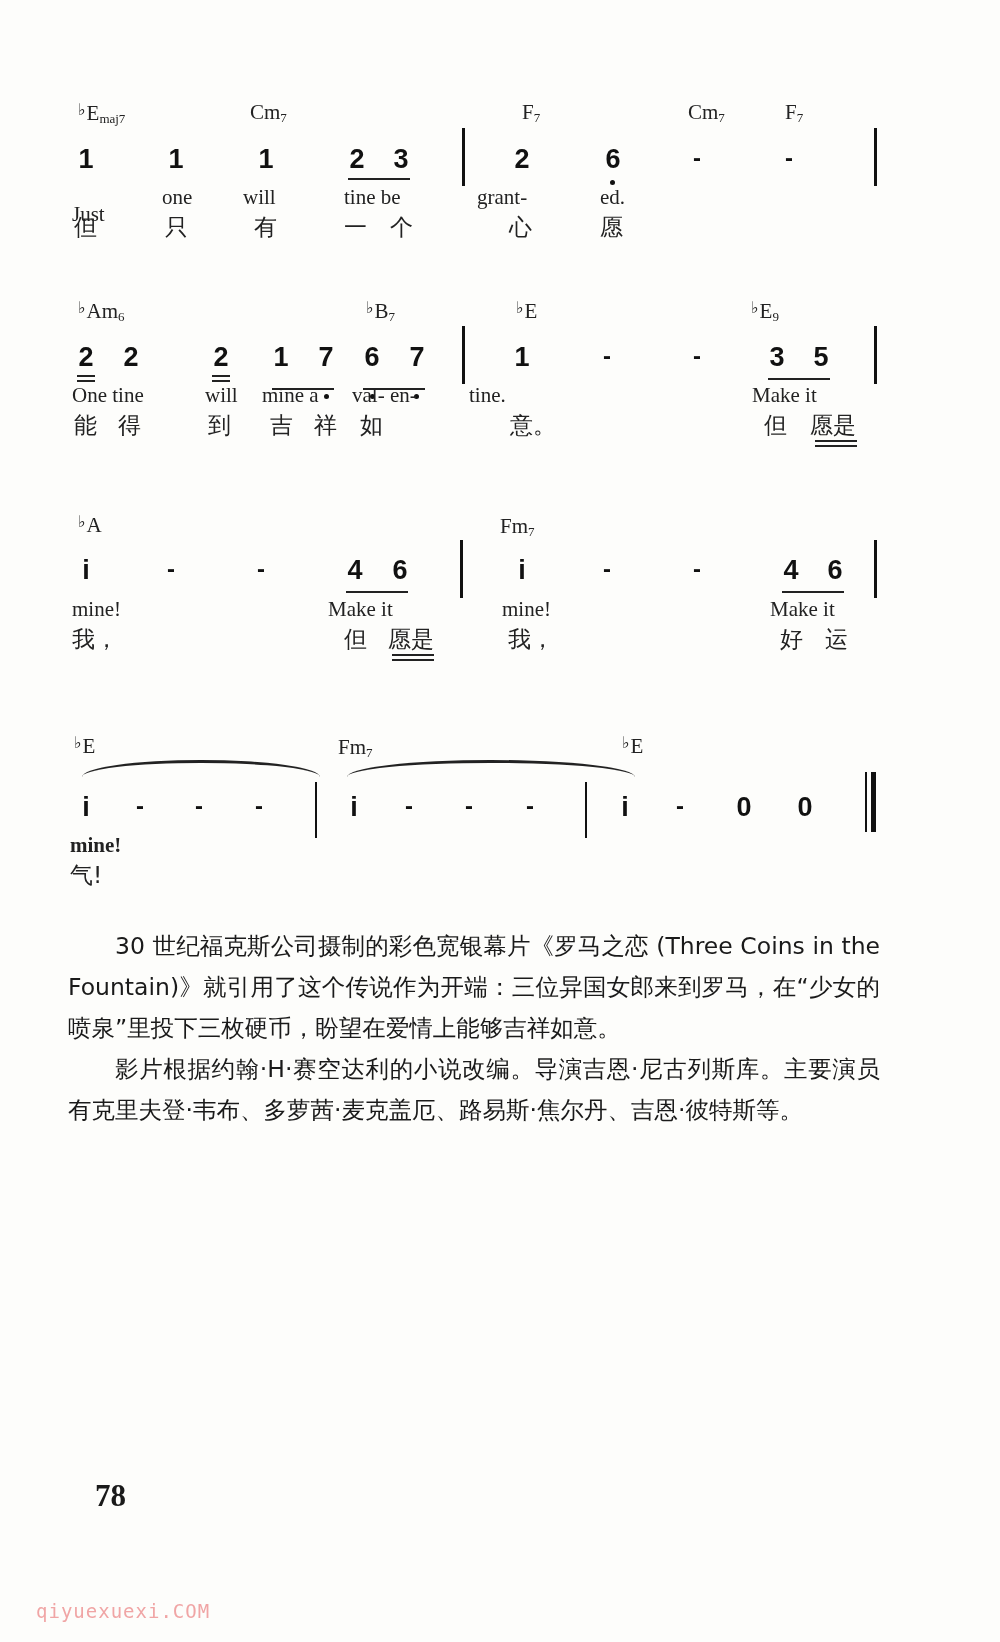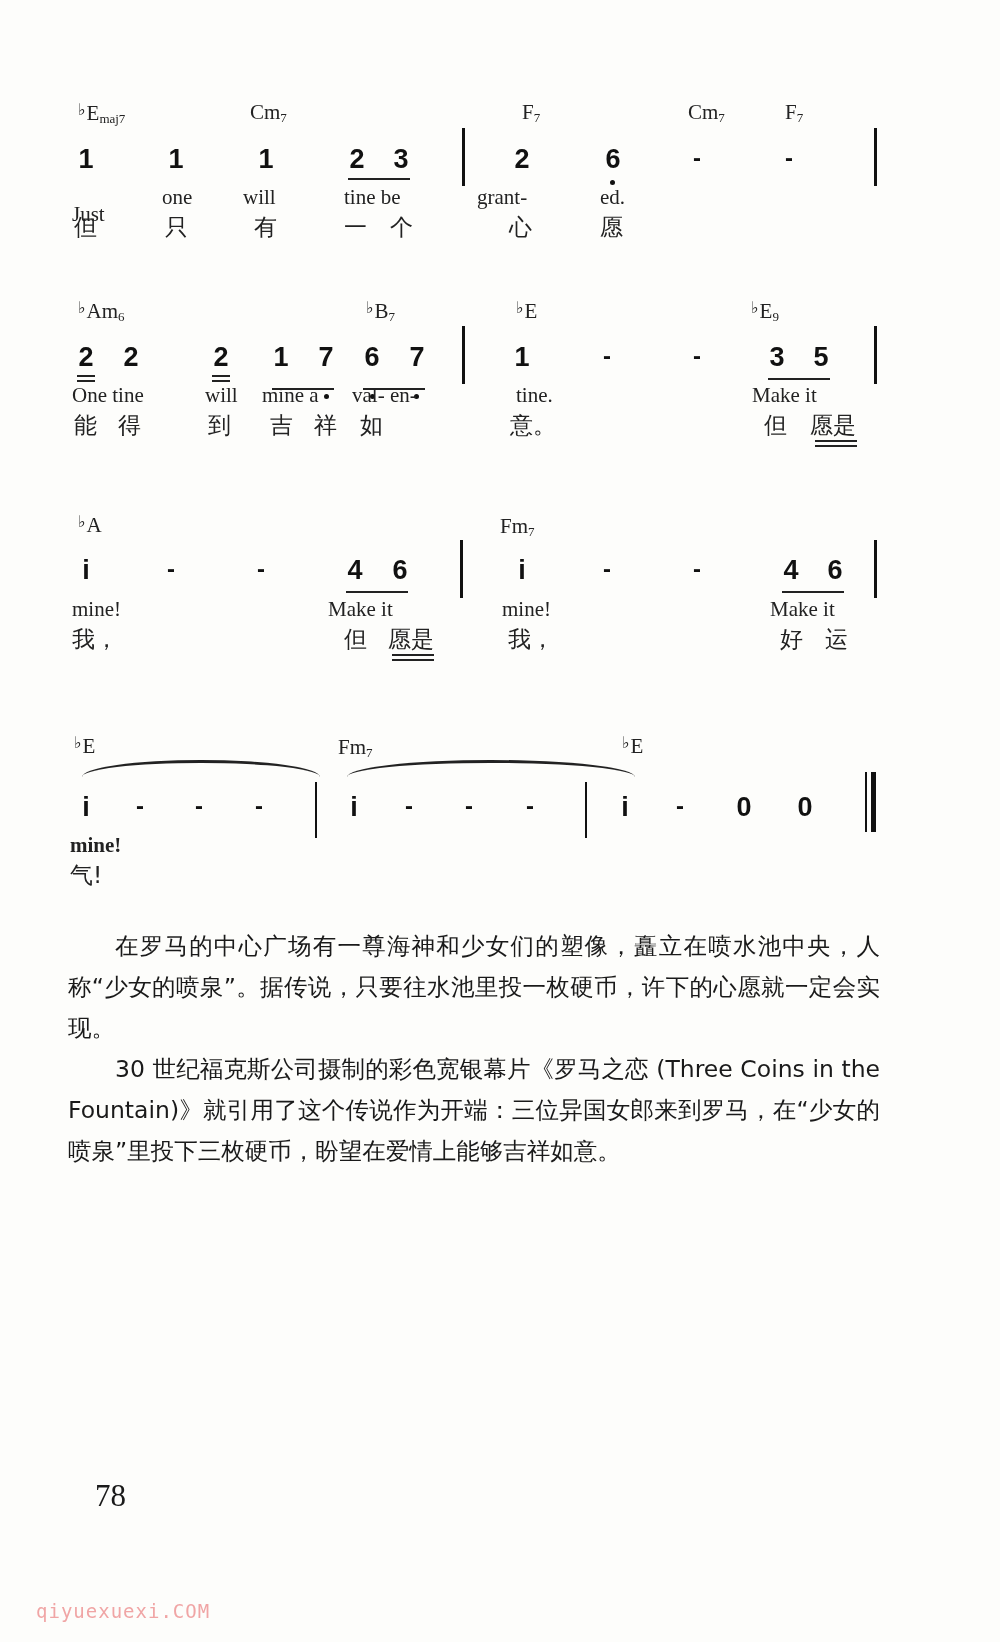--- a/index.html
+++ b/index.html
@@ -14,21 +14,21 @@
   .note { font-family: "Liberation Sans", sans-serif; font-weight: bold; font-size: 27px; color: #111; text-align: center; width: 26px; }
   .dash { font-family: "Liberation Sans", sans-serif; font-weight: bold; font-size: 24px; color: #111; }
   .en { font-family: "Liberation Serif", serif; font-size: 21px; color: #222; }
   .zh { font-family: "DejaVu Sans", sans-serif; font-size: 23px; color: #222; }
   .bar { position: absolute; width: 3px; background: #111; }
   .ul { position: absolute; height: 2px; background: #222; }
   .dot { position: absolute; width: 5px; height: 5px; border-radius: 50%; background: #111; }
   .tie { position: absolute; border-top: 3px solid #222; border-radius: 50% 50% 0 0 / 100% 100% 0 0; height: 14px; }
   .prose { position: absolute; left: 68px; width: 812px; font-family: "DejaVu Sans", sans-serif; font-size: 23.5px; line-height: 41px; color: #1a1a1a; }
   .prose p { margin: 0; text-indent: 2em; text-align: justify; }
-  .page-num { position: absolute; left: 95px; top: 1478px; font-family: "Liberation Serif", serif; font-weight: normal; font-size: 31px; }
+  .page-num { position: absolute; left: 95px; top: 1478px; font-family: "Liberation Serif", serif; font-weight: bold; font-size: 31px; }
   .watermark { position: absolute; left: 36px; top: 1600px; font-family: "DejaVu Sans Mono", monospace; font-size: 19px; color: #f0a5a5; letter-spacing: 1px; }
 </style>
 </head>
 <body>
 
 <div>
   <span class="abs chord" style="left:78px;top:100px"><span class="flat">♭</span><span>E</span><sub>maj7</sub></span>
   <span class="abs chord" style="left:250px;top:100px"><span>Cm</span><sub>7</sub></span>
   <span class="abs chord" style="left:522px;top:100px"><span>F</span><sub>7</sub></span>
   <span class="abs chord" style="left:688px;top:100px"><span>Cm</span><sub>7</sub></span>
@@ -92,21 +92,21 @@
   <span class="abs dash" style="left:693px;top:342px">-</span>
   <span class="abs note" style="left:764px;top:342px">3</span>
   <span class="abs note" style="left:808px;top:342px">5</span>
   <div class="ul" style="left:768px;top:378px;width:62px"></div>
   <div class="bar" style="left:874px;top:326px;height:58px"></div>
 
   <span class="abs en" style="left:72px;top:383px">One tine</span>
   <span class="abs en" style="left:205px;top:383px">will</span>
   <span class="abs en" style="left:262px;top:383px">mine a</span>
   <span class="abs en" style="left:352px;top:383px">val- en-</span>
-  <span class="abs en" style="left:516px;top:383px">tine.</span>
+  <span class="abs en" style="left:469px;top:383px">tine.</span>
   <span class="abs en" style="left:752px;top:383px">Make it</span>
 
   <span class="abs zh" style="left:74px;top:410px">能</span>
   <span class="abs zh" style="left:118px;top:410px">得</span>
   <span class="abs zh" style="left:208px;top:410px">到</span>
   <span class="abs zh" style="left:270px;top:410px">吉</span>
   <span class="abs zh" style="left:314px;top:410px">祥</span>
   <span class="abs zh" style="left:360px;top:410px">如</span>
   <span class="abs zh" style="left:510px;top:410px">意。</span>
   <span class="abs zh" style="left:764px;top:410px">但</span>
@@ -172,18 +172,18 @@
   <span class="abs note" style="left:731px;top:792px">0</span>
   <span class="abs note" style="left:792px;top:792px">0</span>
   <div class="bar" style="left:865px;top:772px;height:60px;width:2px"></div>
   <div class="bar" style="left:871px;top:772px;height:60px;width:5px"></div>
 
   <span class="abs en" style="left:70px;top:833px;font-weight:bold">mine!</span>
   <span class="abs zh" style="left:70px;top:860px">气!</span>
 </div>
 
 <div class="prose" style="top:926px">
-  <p>在罗马的中心广场有一尊海神和少女们的塑像，矗立在喷水池中央，人称“少女的喷泉”。据传说，只要往水池里投一枚硬币，许下的心愿就一定会实现。</p>
   <p>30 世纪福克斯公司摄制的彩色宽银幕片《罗马之恋 (Three Coins in the Fountain)》就引用了这个传说作为开端：三位异国女郎来到罗马，在“少女的喷泉”里投下三枚硬币，盼望在爱情上能够吉祥如意。</p>
+  <p>影片根据约翰·H·赛空达利的小说改编。导演吉恩·尼古列斯库。主要演员有克里夫登·韦布、多萝茜·麦克盖厄、路易斯·焦尔丹、吉恩·彼特斯等。</p>
 </div>
 
 <div class="page-num">78</div>
 <div class="watermark">qiyuexuexi.COM</div>
 
 </body></html>

